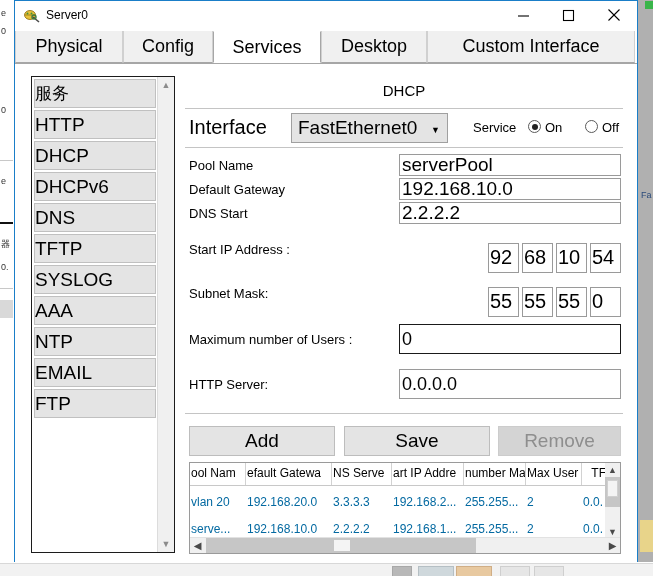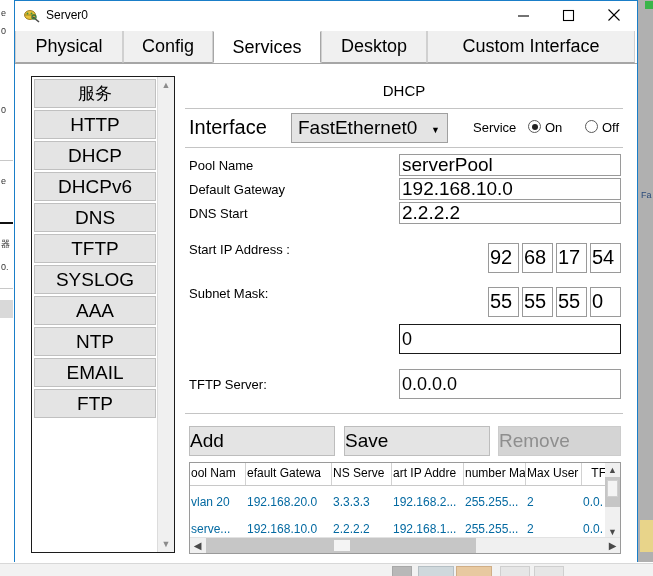--- a/index.html
+++ b/index.html
@@ -167,21 +167,20 @@
     box-sizing: border-box;
   }
   .sb-item {
     height: 29px;
     margin: 0 0 2px 0;
     background: #e4e4e4;
     border: 1px solid #c0c0c0;
     box-sizing: border-box;
     display: flex;
     align-items: center;
-    justify-content: center;
     font-size: 19px;
     color: #000;
     white-space: nowrap;
   }
   .sb-item.header {
     font-size: 17px;
   }
   .sb-scroll {
     position: absolute;
     right: 0; top: 0;
@@ -356,21 +355,21 @@
   }
   .btn {
     position: absolute;
     top: 0;
     height: 30px;
     box-sizing: border-box;
     background: #e4e4e4;
     border: 1px solid #bdbdbd;
     display: flex;
     align-items: center;
-    justify-content: flex-start;
+    justify-content: center;
     font-size: 19px;
     color: #000;
   }
   .btn.disabled {
     background: #d4d4d4;
     color: #8e8e8e;
     border-color: #cccccc;
   }
   .btn-add   { left: 4px;   width: 146px; }
   .btn-save  { left: 159px; width: 146px; }
@@ -644,41 +643,42 @@
           <div class="f-row">
             <div class="f-label">DNS Start</div>
             <div class="f-input">2.2.2.2</div>
           </div>
 
           <div class="f-row tall" style="margin-top:8px;">
             <div class="f-label" style="top:8px;">Start IP Address :</div>
             <div class="octets">
               <div class="octet oc0">92</div>
               <div class="octet oc1">68</div>
-              <div class="octet oc2">17</div>
+              <div class="octet oc2">10</div>
               <div class="octet oc3">54</div>
             </div>
           </div>
 
           <div class="f-row tall" style="margin-top:12px;">
             <div class="f-label" style="top:8px;">Subnet Mask:</div>
             <div class="octets">
               <div class="octet oc0">55</div>
               <div class="octet oc1">55</div>
               <div class="octet oc2">55</div>
               <div class="octet oc3">0</div>
             </div>
           </div>
 
           <div class="f-row tall" style="margin-top:14px;">
+            <div class="f-label" style="top:8px;">Maximum number of Users :</div>
             <div class="f-input tall dark">0</div>
           </div>
 
           <div class="f-row tall" style="margin-top:13px;">
-            <div class="f-label" style="top:8px;">TFTP Server:</div>
+            <div class="f-label" style="top:8px;">HTTP Server:</div>
             <div class="f-input tall">0.0.0.0</div>
           </div>
 
         </div>
 
         <div class="hr" style="margin-top:12px;"></div>
 
         <div class="btn-row">
           <div class="btn btn-add">
             <span>Add</span>

